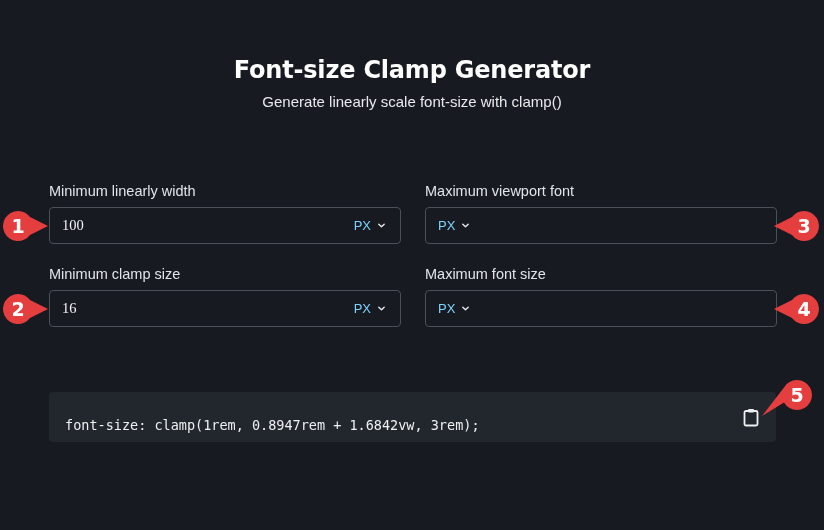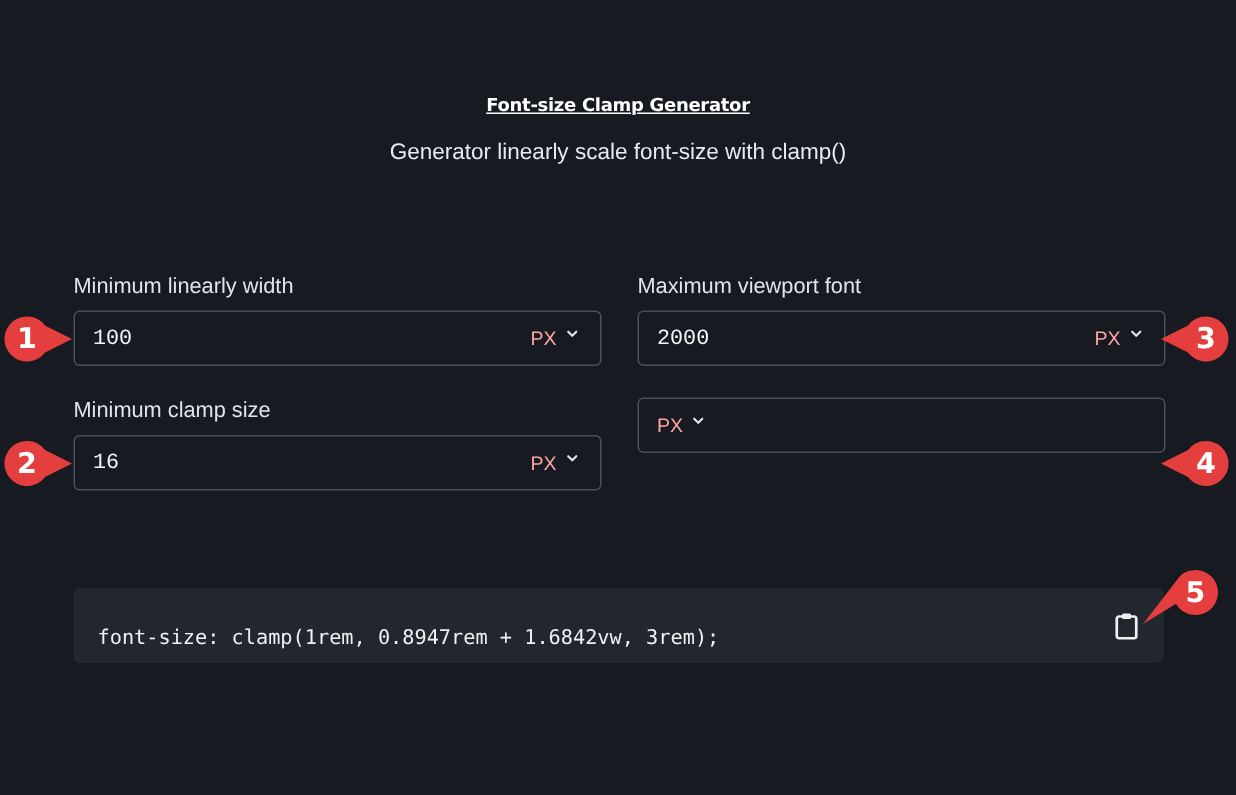--- a/index.html
+++ b/index.html
@@ -4,36 +4,36 @@
   <style>
     html, body { margin: 0; padding: 0; }
     body {
       width: 824px; height: 530px; overflow: hidden;
       background: #171a21;
       color: #e6e8eb;
       font-family: "Liberation Sans", "DejaVu Sans", sans-serif;
       position: relative;
     }
     .header { position: absolute; top: 56px; left: 0; width: 824px; text-align: center; }
-    .title { font-family: "DejaVu Sans", sans-serif; font-weight: bold; font-size: 12px; color: #ffffff; letter-spacing: -0.2px; line-height: 28px; text-decoration: underline; }
+    .title { font-family: "DejaVu Sans", sans-serif; font-weight: bold; font-size: 24px; color: #ffffff; letter-spacing: -0.2px; line-height: 28px; }
     .subtitle { font-size: 15px; color: #e8eaed; margin-top: 8px; line-height: 20px; }
 
     .field { position: absolute; width: 352px; }
     .field label { display: block; font-size: 14.5px; color: #e1e4e8; line-height: 18px; margin-bottom: 7px; }
     .input-box {
       height: 37px; box-sizing: border-box;
       border: 1px solid #4a4f58; border-radius: 4px;
       display: flex; align-items: center; justify-content: space-between;
       padding: 0 14px 0 12px; background: #171a21;
     }
     .input-box input {
       background: transparent; border: none; outline: none; color: #f1f3f5;
-      font-family: Liberation Mono, monospace; font-size: 14.5px; width: 200px; padding: 0;
+      font-family: Liberation Serif, serif; font-size: 14.5px; width: 200px; padding: 0;
     }
-    .unit { display: flex; gap: 6px; font-size: 13px; color: #fca5a5; cursor: pointer; }
+    .unit { display: flex; align-items: center; gap: 6px; font-size: 13px; color: #7dd3fc; cursor: pointer; }
     .unit svg { width: 9px; height: 9px; }
 
     #f1 { left: 49px; top: 182px; }
     #f3 { left: 425px; top: 182px; }
     #f2 { left: 49px; top: 265px; }
     #f4 { left: 425px; top: 265px; }
 
     .code-box {
       position: absolute; left: 49px; top: 392px; width: 727px; height: 50px;
       background: #22262d; border-radius: 4px; box-sizing: border-box;
@@ -54,40 +54,39 @@
     #b2 { left: 3px; top: 294px; }
     #b3 { left: 789px; top: 211px; }
     #b4 { left: 789px; top: 294px; }
     #b5 { left: 782px; top: 380px; }
   </style>
 </head>
 <body>
 
 <div class="header">
   <div class="title">Font-size Clamp Generator</div>
-  <div class="subtitle">Generator linearly scale font-size with clamp()</div>
+  <div class="subtitle">Generate linearly scale font-size with clamp()</div>
 </div>
 
 <div class="field" id="f1">
   <label>Minimum linearly width</label>
   <div class="input-box">
     <input type="text" value="100" style="">
     <div class="unit">
       <span>PX</span>
       <svg viewBox="0 0 10 10">
           <path d="M2 3.5 L5 6.5 L8 3.5" stroke="#e1e4e8" stroke-width="1.6" fill="none" stroke-linecap="round" stroke-linejoin="round"></path>
         </svg>
     </div>
   </div>
 </div>
 
 <div class="field" id="f3">
   <label>Maximum viewport font</label>
   <div class="input-box">
-    <input type="text" value="2000" style="">
     <div class="unit">
       <span>PX</span>
       <svg viewBox="0 0 10 10">
           <path d="M2 3.5 L5 6.5 L8 3.5" stroke="#e1e4e8" stroke-width="1.6" fill="none" stroke-linecap="round" stroke-linejoin="round"></path>
         </svg>
     </div>
   </div>
 </div>
 
 <div class="field" id="f2">
@@ -97,20 +96,21 @@
     <div class="unit">
       <span>PX</span>
       <svg viewBox="0 0 10 10">
           <path d="M2 3.5 L5 6.5 L8 3.5" stroke="#e1e4e8" stroke-width="1.6" fill="none" stroke-linecap="round" stroke-linejoin="round"></path>
         </svg>
     </div>
   </div>
 </div>
 
 <div class="field" id="f4">
+  <label>Maximum font size</label>
   <div class="input-box">
     <div class="unit">
       <span>PX</span>
       <svg viewBox="0 0 10 10">
           <path d="M2 3.5 L5 6.5 L8 3.5" stroke="#e1e4e8" stroke-width="1.6" fill="none" stroke-linecap="round" stroke-linejoin="round"></path>
         </svg>
     </div>
   </div>
 </div>
 

